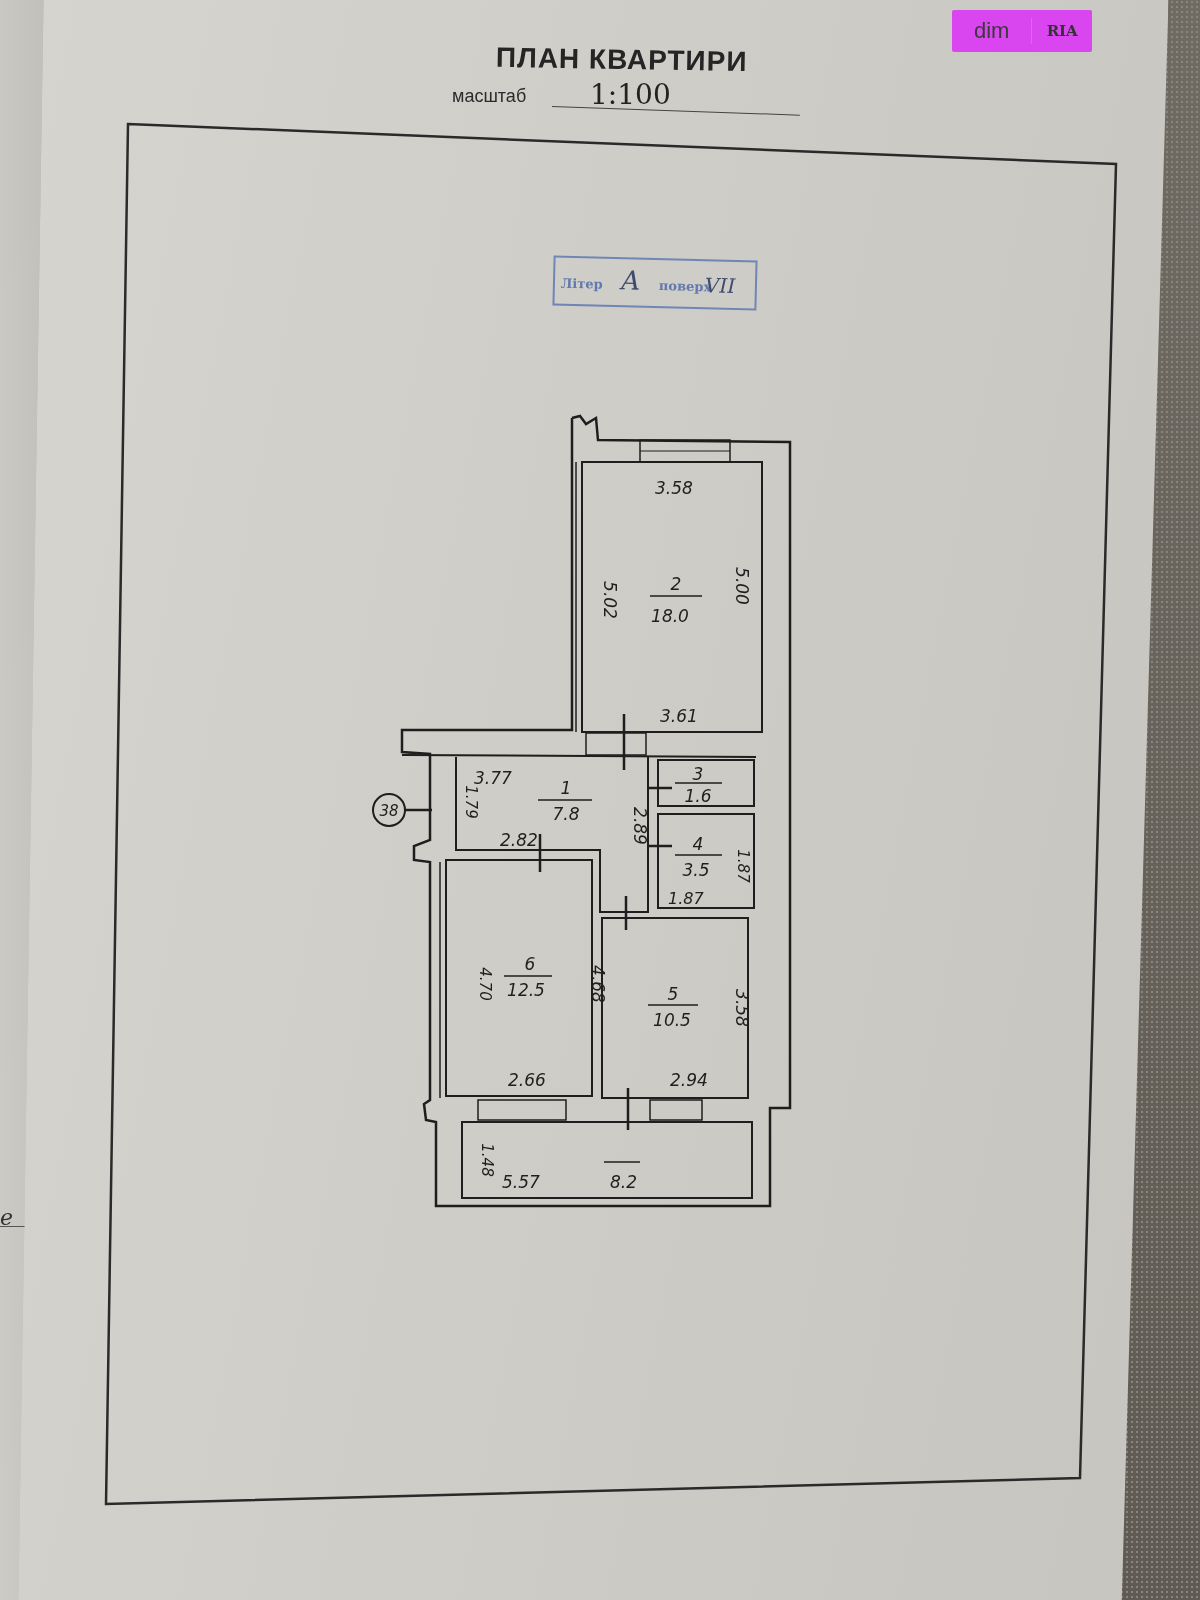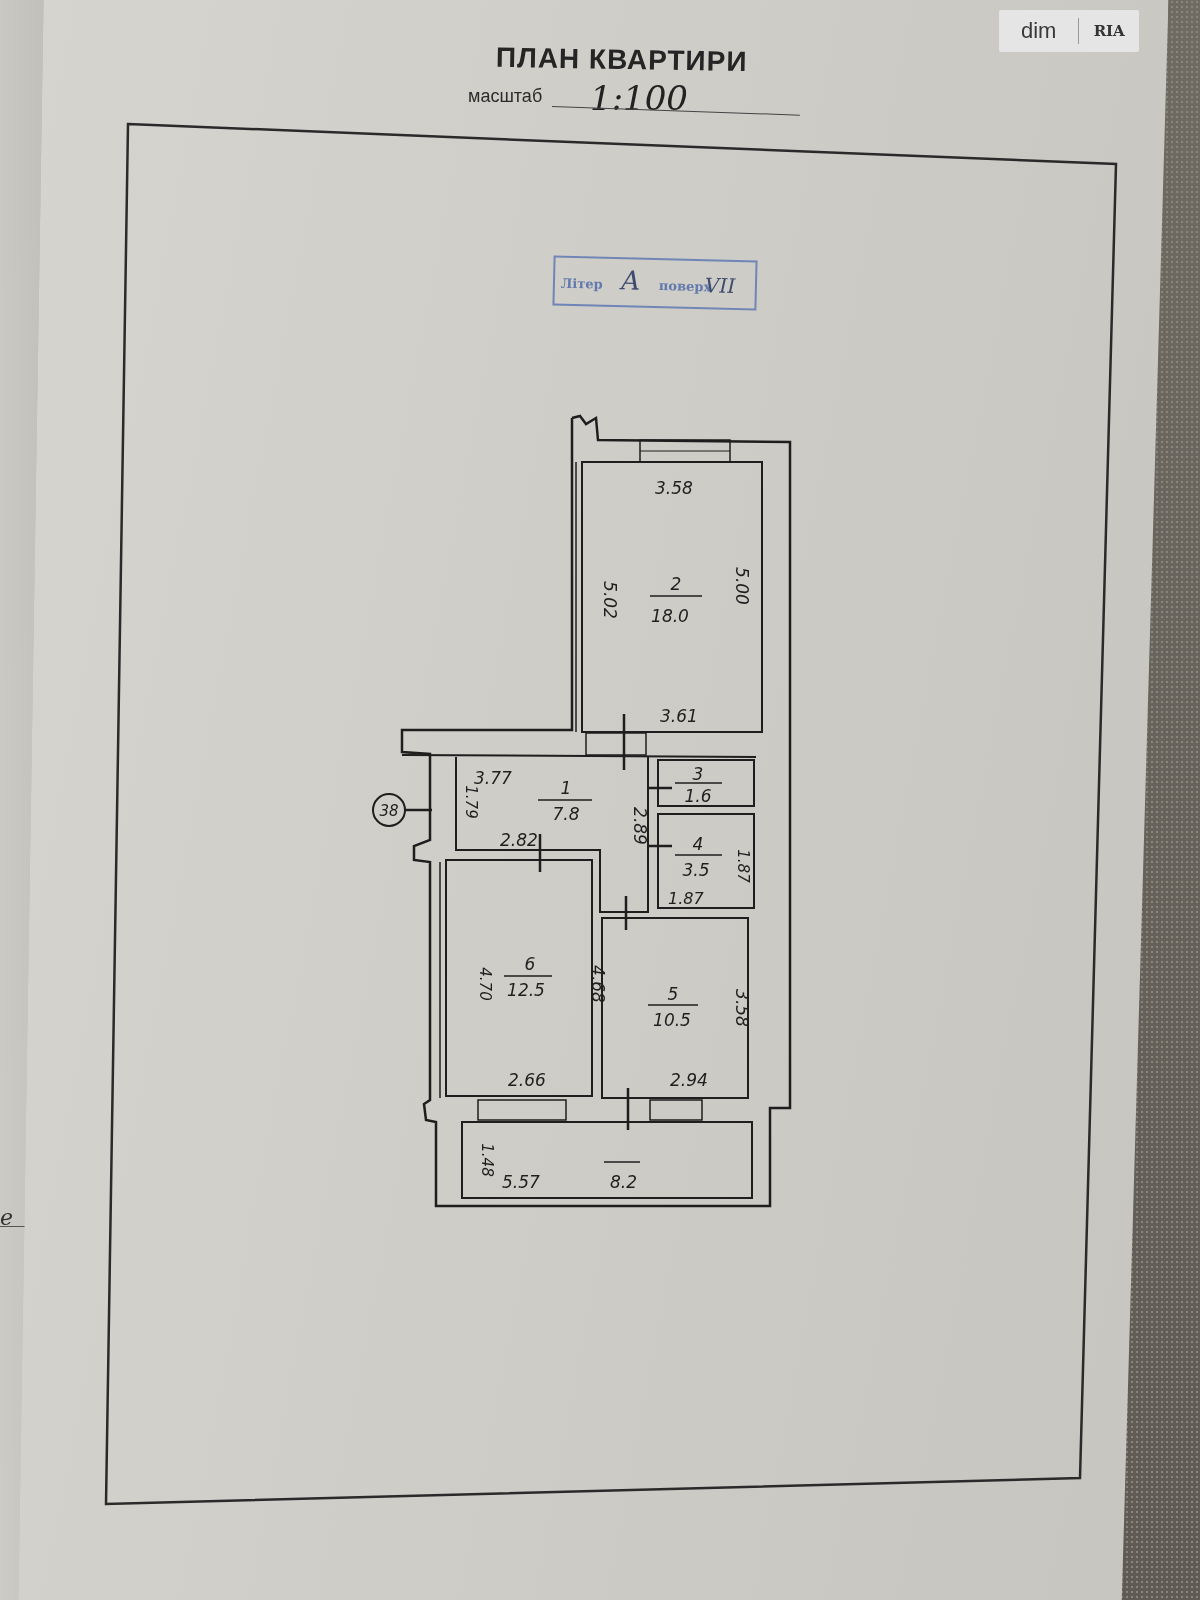--- a/index.html
+++ b/index.html
@@ -14,35 +14,35 @@
     box-shadow:2px 0 4px rgba(0,0,0,.25);}
   .left-mark{position:absolute;left:0;top:1205px;font-family:"DejaVu Serif",serif;
     font-style:italic;font-size:22px;color:#333;}
   .left-line{position:absolute;left:0;top:1226px;width:42px;border-top:1px solid #555;}
   .sheet{position:absolute;left:44px;top:-30px;width:1125px;height:1665px;
     background:linear-gradient(100deg,#d6d4cf 0%,#cfcdc8 45%,#c7c5c0 100%);
     transform:rotate(0.9deg);transform-origin:0 0;
     clip-path:polygon(0 0,100% 0,98% 100%,0 100%);}
   .title{position:absolute;left:496px;top:44px;font-size:28px;font-weight:bold;
     color:#252525;letter-spacing:1px;transform:rotate(1deg);}
-  .scale-label{position:absolute;left:468px;top:86px;font-size:18px;color:#2b2b2b;}
+  .scale-label{position:absolute;left:452px;top:86px;font-size:18px;color:#2b2b2b;}
   .scale-value{position:absolute;left:590px;top:78px;font-family:"DejaVu Serif",serif;
-    font-style:italic;font-size:34px;color:#222;}
+    font-size:28px;color:#222;}
   .scale-line{position:absolute;left:552px;top:106px;width:248px;border-top:1.5px solid #444;
     transform:rotate(2deg);transform-origin:0 0;}
   .frame{position:absolute;inset:0;pointer-events:none;}
   .stamp{position:absolute;left:553px;top:258px;width:204px;height:50px;
     border:2px solid #6f86b6;box-sizing:border-box;transform:rotate(1.4deg);
     color:#6179ad;font-family:"DejaVu Serif",serif;font-size:13px;}
   .stamp .lit{position:absolute;left:6px;top:18px;font-weight:bold;}
   .stamp .letter{position:absolute;left:66px;top:6px;font-size:26px;font-style:italic;color:#3e4a6e;}
   .stamp .floor-lbl{position:absolute;left:104px;top:18px;font-weight:bold;}
   .stamp .floor-val{position:absolute;left:150px;top:12px;font-size:20px;font-style:italic;color:#3e4a6e;}
-  .logo{position:absolute;left:999px;top:10px;width:140px;height:42px;
-    background:#e5e5e5;border-radius:2px;display:flex;align-items:center;}
+  .logo{position:absolute;left:952px;top:10px;width:140px;height:42px;
+    background:#d946ef;border-radius:2px;display:flex;align-items:center;}
   .logo .dim{width:80px;text-align:center;font-size:22px;color:#3a3a3a;border-right:1px solid #999;}
   .logo .ria{width:60px;text-align:center;font-family:"DejaVu Serif",serif;font-weight:bold;
     font-size:15px;color:#333;}
   svg text{font-family:"DejaVu Sans",sans-serif;font-style:italic;fill:#1f1f1f;}
 </style>
 </head>
 <body>
 
 <div class="fabric"></div>
 

